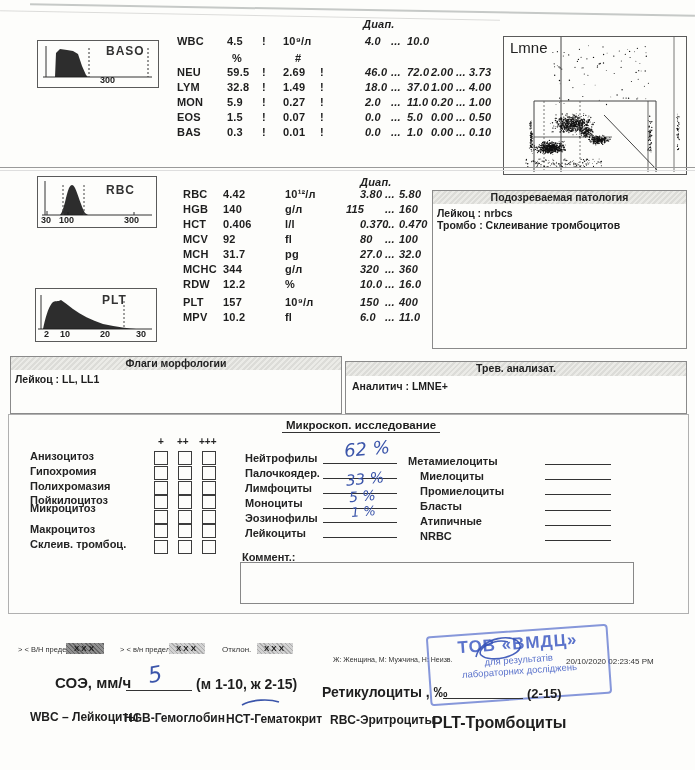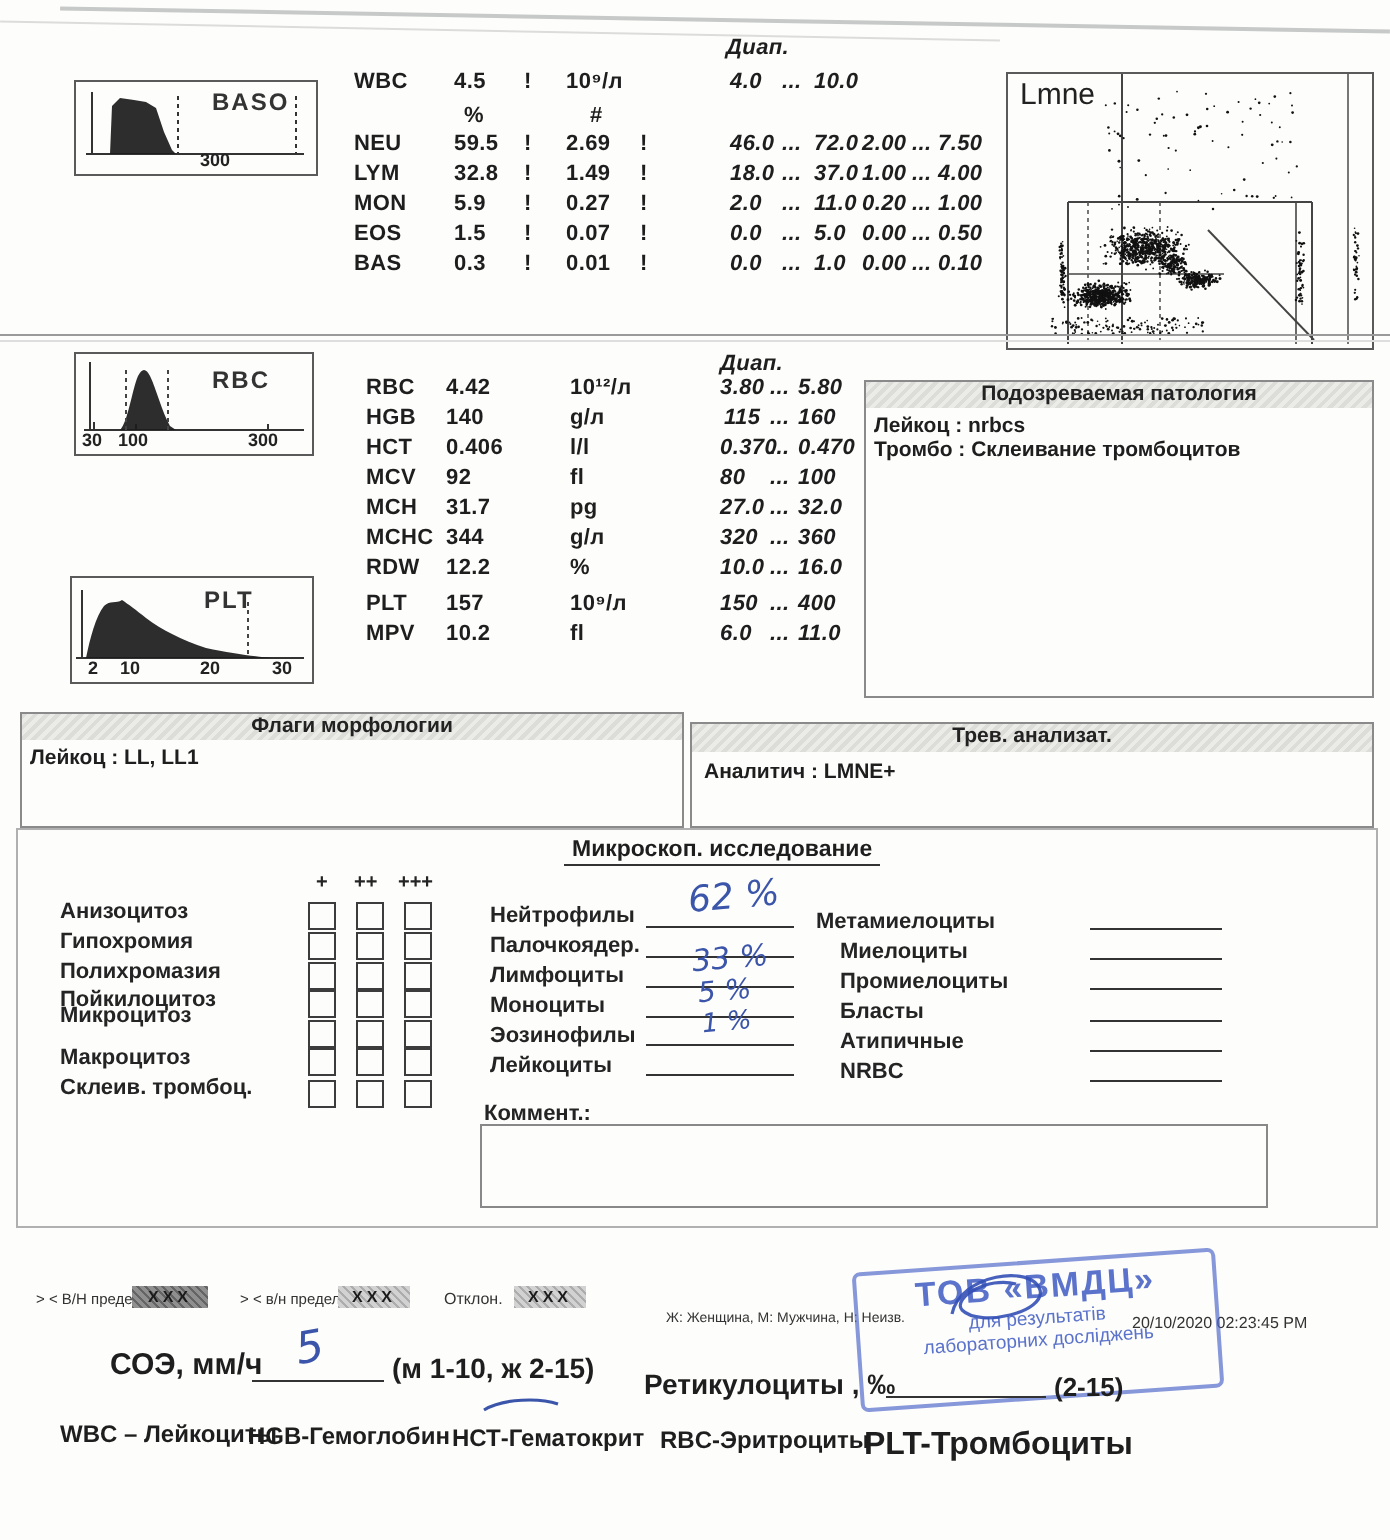--- a/index.html
+++ b/index.html
@@ -70,21 +70,21 @@
       <span class="cell" style="left:0;top:48px;">NEU</span>
       <span class="cell" style="left:50px;top:48px;">59.5</span>
       <span class="cell" style="left:85px;top:48px;">!</span>
       <span class="cell" style="left:106px;top:48px;">2.69</span>
       <span class="cell" style="left:143px;top:48px;">!</span>
       <span class="cell it" style="left:188px;top:48px;">46.0</span>
       <span class="cell it" style="left:214px;top:48px;">...</span>
       <span class="cell it" style="left:230px;top:48px;">72.0</span>
       <span class="cell it" style="left:254px;top:48px;text-align:right;">2.00</span>
       <span class="cell it" style="left:279px;top:48px;">...</span>
-      <span class="cell it" style="left:292px;top:48px;">7.50</span>
+      <span class="cell it" style="left:292px;top:48px;">3.73</span>
     </div>
     <div>
       <span class="cell" style="left:0;top:63px;">LYM</span>
       <span class="cell" style="left:50px;top:63px;">32.8</span>
       <span class="cell" style="left:85px;top:63px;">!</span>
       <span class="cell" style="left:106px;top:63px;">1.49</span>
       <span class="cell" style="left:143px;top:63px;">!</span>
       <span class="cell it" style="left:188px;top:63px;">18.0</span>
       <span class="cell it" style="left:214px;top:63px;">...</span>
       <span class="cell it" style="left:230px;top:63px;">37.0</span>
@@ -1974,21 +1974,21 @@
       <span class="cell" style="left:40px;top:16px;">4.42</span>
       <span class="cell" style="left:102px;top:16px;">10¹²/л</span>
       <span class="cell it" style="left:177px;top:16px;">3.80</span>
       <span class="cell it" style="left:202px;top:16px;">...</span>
       <span class="cell it" style="left:216px;top:16px;">5.80</span>
     </div>
     <div>
       <span class="cell" style="left:0;top:31px;">HGB</span>
       <span class="cell" style="left:40px;top:31px;">140</span>
       <span class="cell" style="left:102px;top:31px;">g/л</span>
-      <span class="cell it" style="left:179px;top:31px;">115</span>
+      <span class="cell it" style="left:163px;top:31px;">115</span>
       <span class="cell it" style="left:202px;top:31px;">...</span>
       <span class="cell it" style="left:216px;top:31px;">160</span>
     </div>
     <div>
       <span class="cell" style="left:0;top:46px;">HCT</span>
       <span class="cell" style="left:40px;top:46px;">0.406</span>
       <span class="cell" style="left:102px;top:46px;">l/l</span>
       <span class="cell it" style="left:177px;top:46px;">0.370</span>
       <span class="cell it" style="left:202px;top:46px;">...</span>
       <span class="cell it" style="left:216px;top:46px;">0.470</span>

